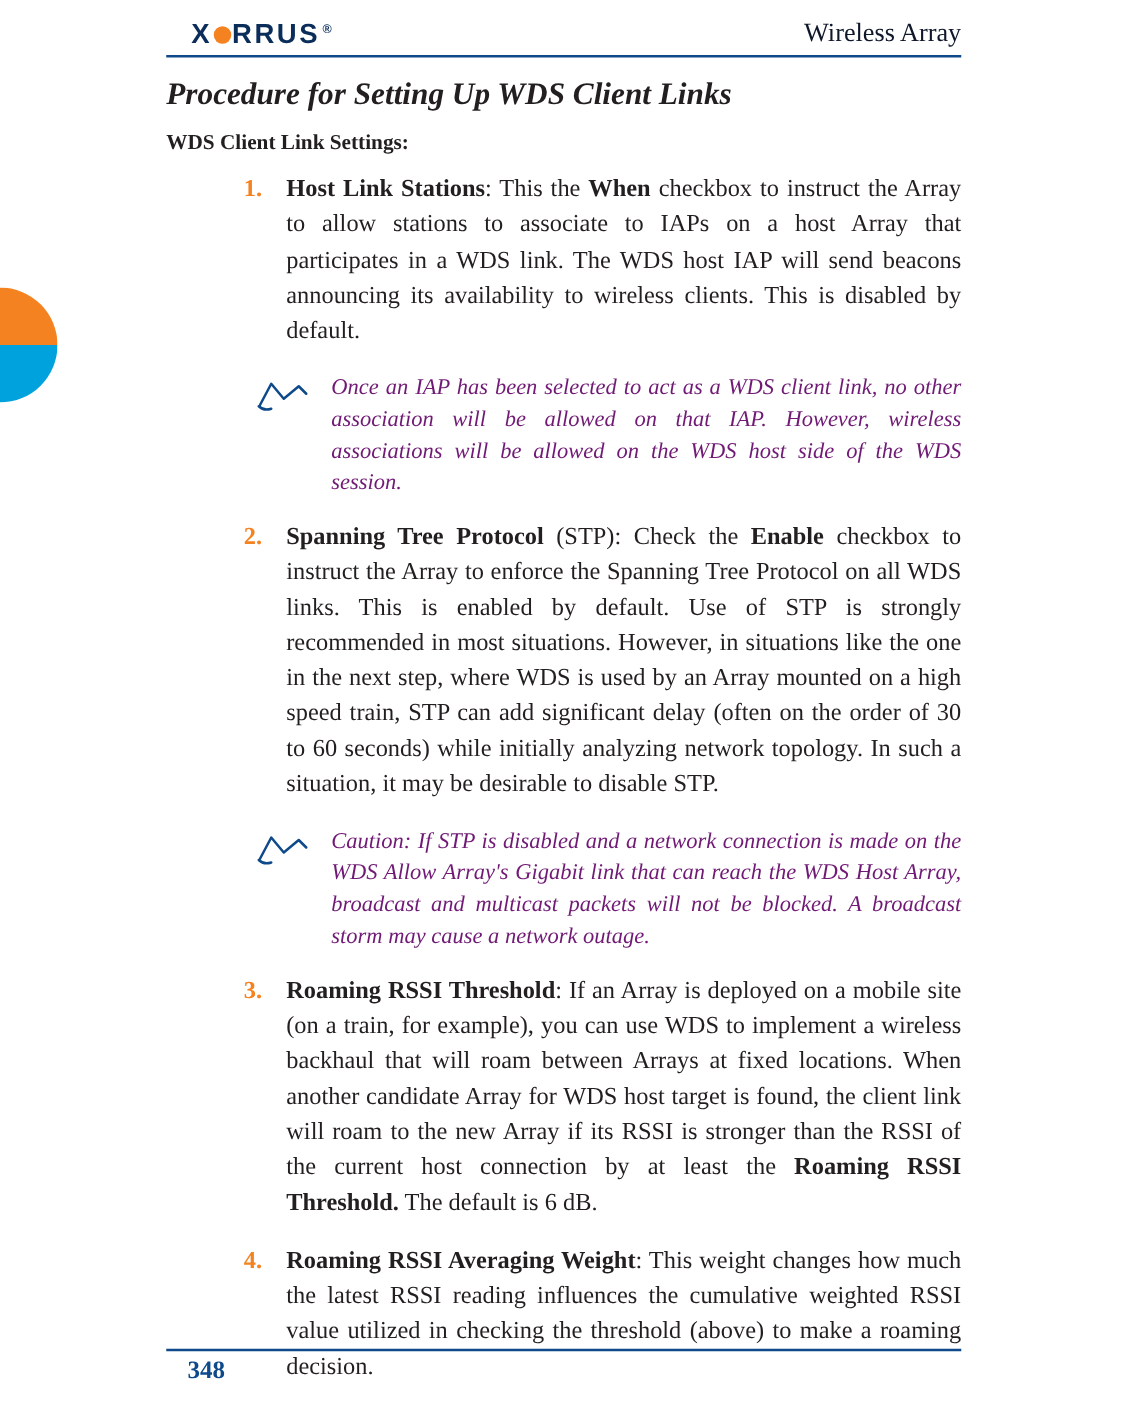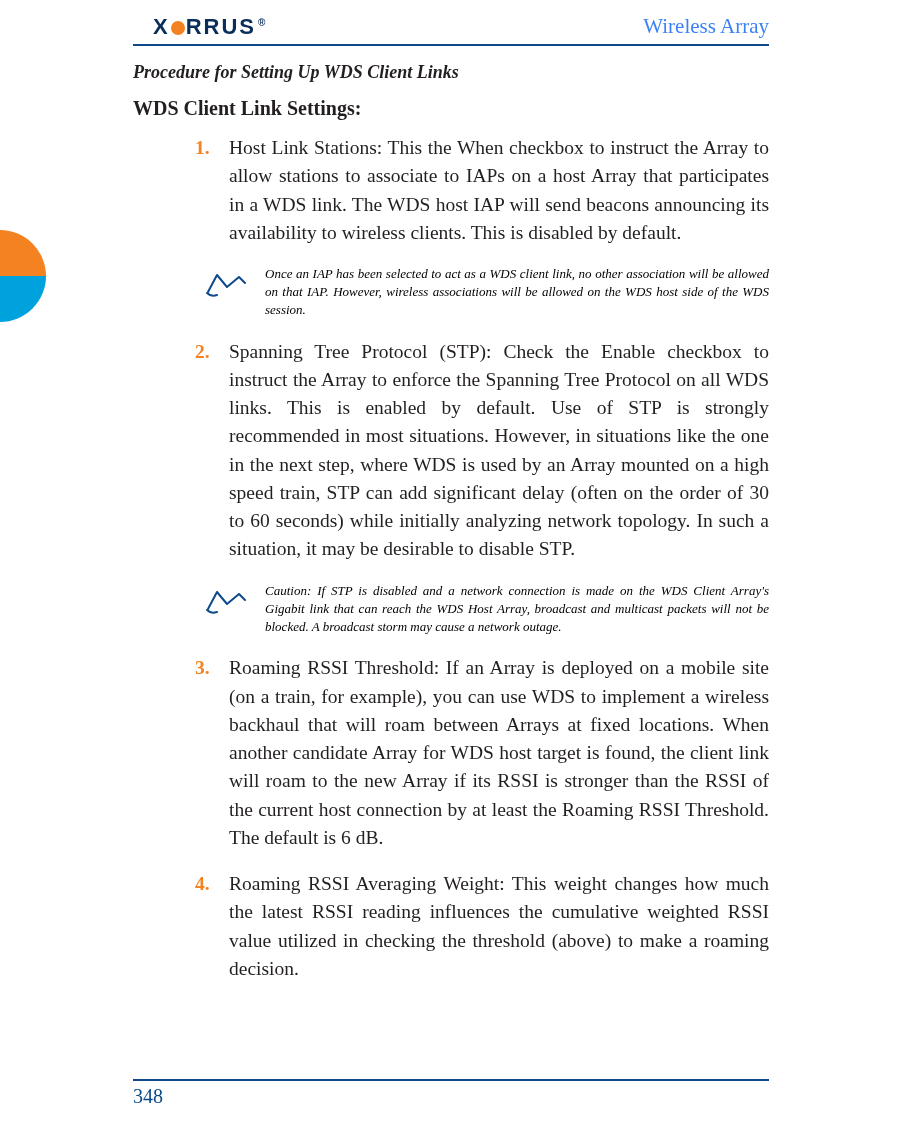--- a/index.html
+++ b/index.html
@@ -65,45 +65,45 @@
     font-size: 10px;
     vertical-align: super;
     margin-left: 2px;
     letter-spacing: 0;
   }
   .header-title {
     position: absolute;
     right: 0;
     top: 6px;
     font-size: 21px;
-    color: #3b82f6;
+    color: #0f172a;
   }
   .header-rule {
     position: absolute;
     left: 133px;
     right: 72px;
     top: 44px;
     border-top: 2px solid #0e4a8a;
   }
   .content {
     position: absolute;
     left: 133px;
     right: 72px;
     top: 58px;
     bottom: 80px;
   }
   .section-title {
     font-style: italic;
     font-weight: bold;
-    font-size: 18px;
+    font-size: 25px;
     margin: 4px 0 14px 0;
   }
   .subhead {
     font-weight: bold;
-    font-size: 20px;
+    font-size: 17px;
     margin: 0 0 14px 0;
   }
   ol.steps {
     list-style: none;
     margin: 0;
     padding: 0 0 0 62px;
   }
   ol.steps > li {
     position: relative;
     margin: 0 0 18px 0;
@@ -114,52 +114,53 @@
     text-justify: inter-word;
   }
   ol.steps > li .num {
     position: absolute;
     left: 0;
     top: 0;
     color: #f58220;
     font-weight: bold;
     font-size: 19.5px;
   }
-  .b { font-weight: normal; }
+  .b { font-weight: bold; }
   .note {
     position: relative;
     margin: 14px 0 18px 62px;
     padding-left: 70px;
-    color: #000000;
+    color: #701a75;
     font-style: italic;
-    font-size: 13px;
+    font-size: 18px;
     line-height: 1.40;
     text-align: justify;
     text-justify: inter-word;
   }
   .note svg {
     position: absolute;
     left: 10px;
     top: 4px;
   }
   .footer-rule {
     position: absolute;
     left: 133px;
     right: 72px;
     bottom: 56px;
     border-top: 2px solid #0e4a8a;
   }
   .footer {
     position: absolute;
-    left: 133px;
+    left: 150px;
     right: 72px;
     bottom: 24px;
     height: 28px;
     font-size: 20px;
     color: #0e4a8a;
+    font-weight: bold;
   }
   .footer .pg { position: absolute; left: 0; }
   .footer .sec { position: absolute; right: 0; }
 </style>
 </head>
 <body>
 
 <div class="page">
 
   <div class="tab">
@@ -202,21 +203,21 @@
         <span class="num">2.</span>
         <span class="b">Spanning Tree Protocol</span><span> (STP): Check the </span><span class="b">Enable</span><span> checkbox to instruct the Array to enforce the Spanning Tree Protocol on all WDS links. This is enabled by default. Use of STP is strongly recommended in most situations. However, in situations like the one in the next step, where WDS is used by an Array mounted on a high speed train, STP can add significant delay (often on the order of 30 to 60 seconds) while initially analyzing network topology. In such a situation, it may be desirable to disable STP.</span>
       </li>
     </ol>
 
     <div class="note">
       <svg width="42" height="30" viewBox="0 0 42 30">
         <path d="M3 23 L12 6 L22 18 L34 8 L40 14" fill="none" stroke="#0e4a8a" stroke-width="2" stroke-linejoin="round" stroke-linecap="round"></path>
         <path d="M2 24 Q6 28 12 26" fill="none" stroke="#0e4a8a" stroke-width="2" stroke-linecap="round"></path>
       </svg>
-      <span>Caution: If STP is disabled and a network connection is made on the WDS Client Array's Gigabit link that can reach the WDS Host Array, broadcast and multicast packets will not be blocked. A broadcast storm may cause a network outage.</span>
+      <span>Caution: If STP is disabled and a network connection is made on the WDS Allow Array's Gigabit link that can reach the WDS Host Array, broadcast and multicast packets will not be blocked. A broadcast storm may cause a network outage.</span>
     </div>
 
     <ol class="steps">
       <li>
         <span class="num">3.</span>
         <span class="b">Roaming RSSI Threshold</span><span>: If an Array is deployed on a mobile site (on a train, for example), you can use WDS to implement a wireless backhaul that will roam between Arrays at fixed locations. When another candidate Array for WDS host target is found, the client link will roam to the new Array if its RSSI is stronger than the RSSI of the current host connection by at least the </span><span class="b">Roaming RSSI Threshold.</span><span> The default is 6 dB.</span>
       </li>
       <li>
         <span class="num">4.</span>
         <span class="b">Roaming RSSI Averaging Weight</span><span>: This weight changes how much the latest RSSI reading influences the cumulative weighted RSSI value utilized in checking the threshold (above) to make a roaming decision.</span><span class="b"></span><span></span>

